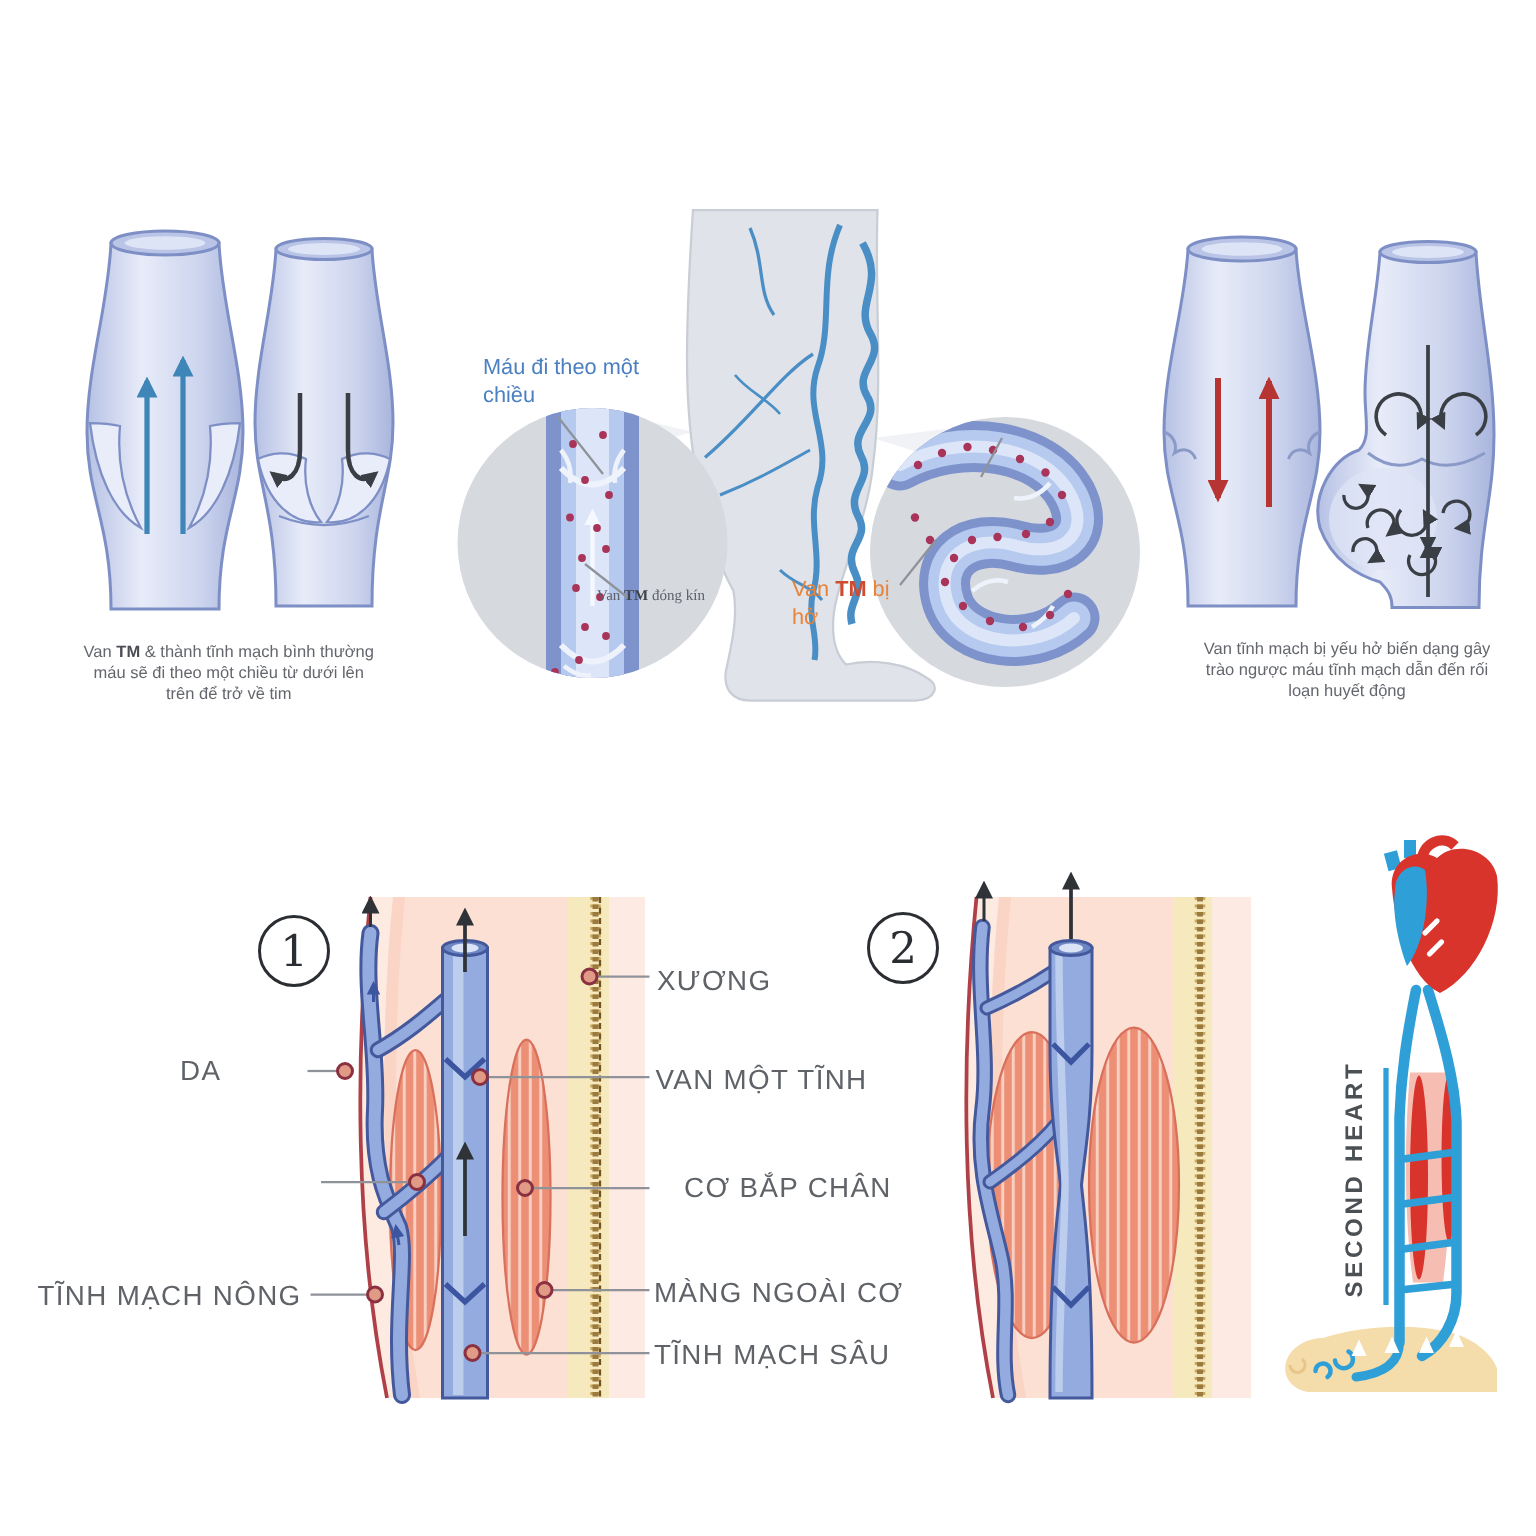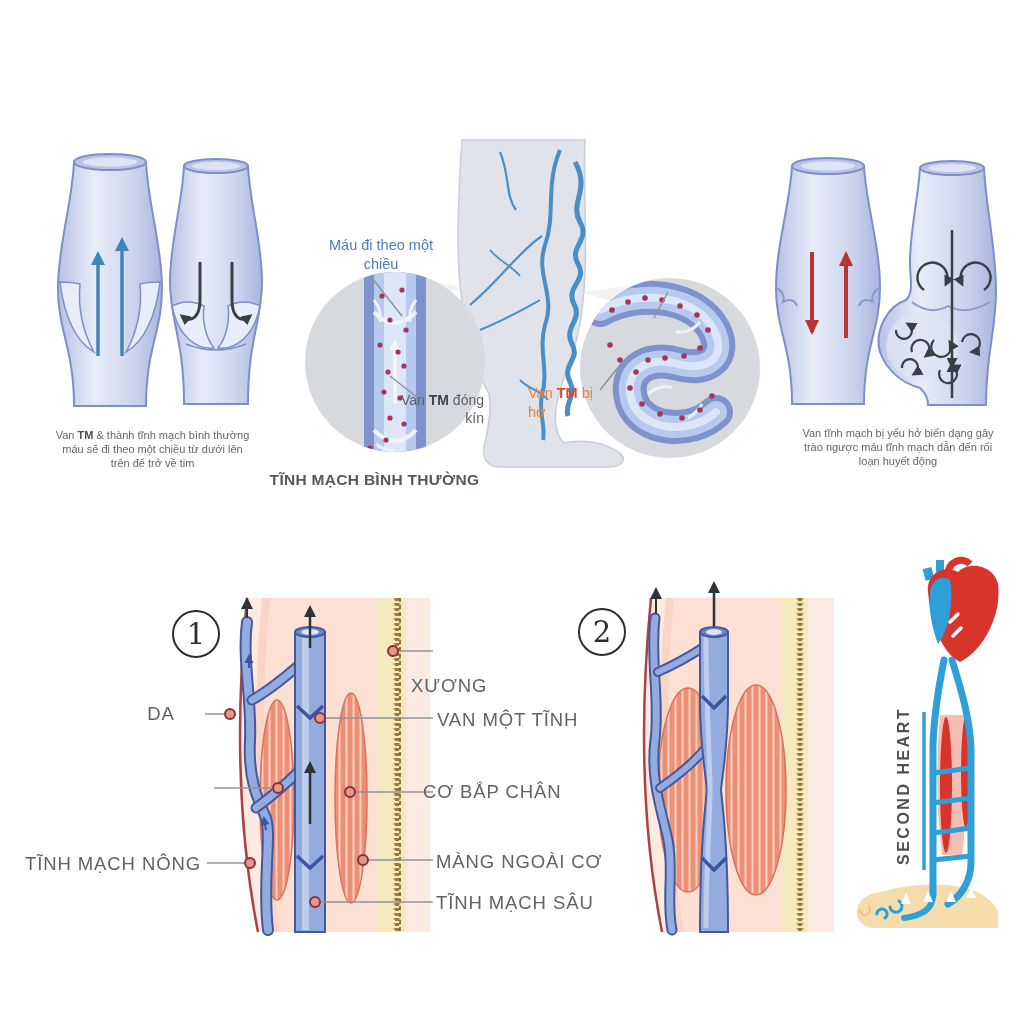--- a/index.html
+++ b/index.html
@@ -2,22 +2,22 @@
 <html><head>
 <meta charset="utf-8">
 <style>
   html,body{margin:0;padding:0;background:#ffffff;}
   #canvas{position:relative;width:1024px;height:1024px;background:#ffffff;overflow:hidden;
           font-family:"Liberation Sans", sans-serif;}
   #art{position:absolute;left:0;top:0;}
   .lbl{position:absolute;line-height:1.28;}
   .cap-par{font-size:11px;color:#63666c;text-align:center;}
   .cap-title{font-size:15.5px;font-weight:bold;color:#55585e;text-align:center;letter-spacing:.3px;}
-  .blue-lbl{font-size:14.5px;color:#4a7fc1;text-align:center;}
-  .gray-lbl{font-size:14px;color:#5d6167;text-align:right;}
+  .blue-lbl{font-size:14.5px;color:#4a7fc1;}
+  .gray-lbl{font-size:10px;color:#5d6167;text-align:left;font-family:Liberation Serif, serif;}
   .orange-lbl{font-size:14.5px;color:#e8833a;text-align:left;}
   .orange-lbl .b{color:#cf4b2e;font-weight:bold;}
   .gray-lbl .b{color:#3f434a;font-weight:bold;}
   .cap-par .b{font-weight:bold;color:#4b4e54;}
   .anat{font-size:18.5px;color:#5f6368;letter-spacing:.9px;white-space:nowrap;}
   .num-badge{position:absolute;width:44px;height:44px;border:2.5px solid #2a2e33;border-radius:50%;
              display:flex;align-items:center;justify-content:center;font-size:29px;color:#2a2e33;
              background:#ffffff;font-family:"DejaVu Serif", serif;}
   .vert-lbl{position:absolute;width:176px;height:22px;transform:rotate(-90deg);transform-origin:center;
             font-size:16px;font-weight:600;color:#4b5055;letter-spacing:2.5px;text-align:center;white-space:nowrap;}
@@ -333,29 +333,28 @@
 
 <div class="lbl cap-par" style="left:798px;top:426px;width:200px;">Van tĩnh mạch bị yếu hở biến dạng gây trào ngược máu tĩnh mạch dẫn đến rối loạn huyết động</div>
 
 <div class="lbl blue-lbl" style="left:322px;top:236px;width:118px;">Máu đi theo một chiều</div>
 
 <div class="lbl gray-lbl" style="left:398px;top:392px;width:86px;"><span>Van </span><span class="b">TM</span><span> đóng kín</span></div>
 
 
 <div class="lbl orange-lbl" style="left:528px;top:384px;width:80px;"><span>Van </span><span class="b">TM</span><span> bị hở</span></div>
 
-<div class="lbl cap-title" style="left:262px;top:470px;width:225px;">TĨNH MẠCH BÌNH THƯỜNG</div>
 
 
 <div class="num-badge" style="left:172px;top:610px;">1</div>
 <div class="num-badge" style="left:578px;top:608px;">2</div>
 
-<div class="lbl anat" style="left:120px;top:702px;width:82px;text-align:center;">DA</div>
+<div class="lbl anat" style="left:120px;top:702px;width:82px;text-align:left;">DA</div>
 <div class="lbl anat" style="left:25px;top:852px;">TĨNH MẠCH NÔNG</div>
-<div class="lbl anat" style="left:411px;top:642px;margin-top:32px;">XƯƠNG</div>
+<div class="lbl anat" style="left:438px;top:642px;">XƯƠNG</div>
 <div class="lbl anat" style="left:437px;top:708px;">VAN MỘT TĨNH</div>
-<div class="lbl anat" style="left:423px;top:780px;text-align:center;">CƠ BẮP CHÂN</div>
+<div class="lbl anat" style="left:456px;top:780px;text-align:center;">CƠ BẮP CHÂN</div>
 <div class="lbl anat" style="left:436px;top:850px;">MÀNG NGOÀI CƠ</div>
 <div class="lbl anat" style="left:436px;top:891px;">TĨNH MẠCH SÂU</div>
 
 <div class="vert-lbl" style="left:818px;top:775px;">SECOND HEART</div>
 
 </div>
 
 </body></html>

